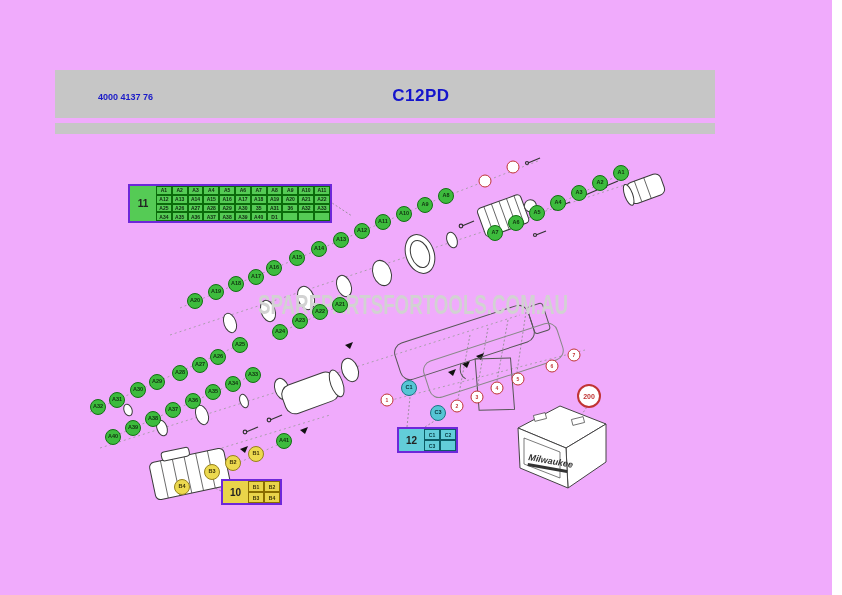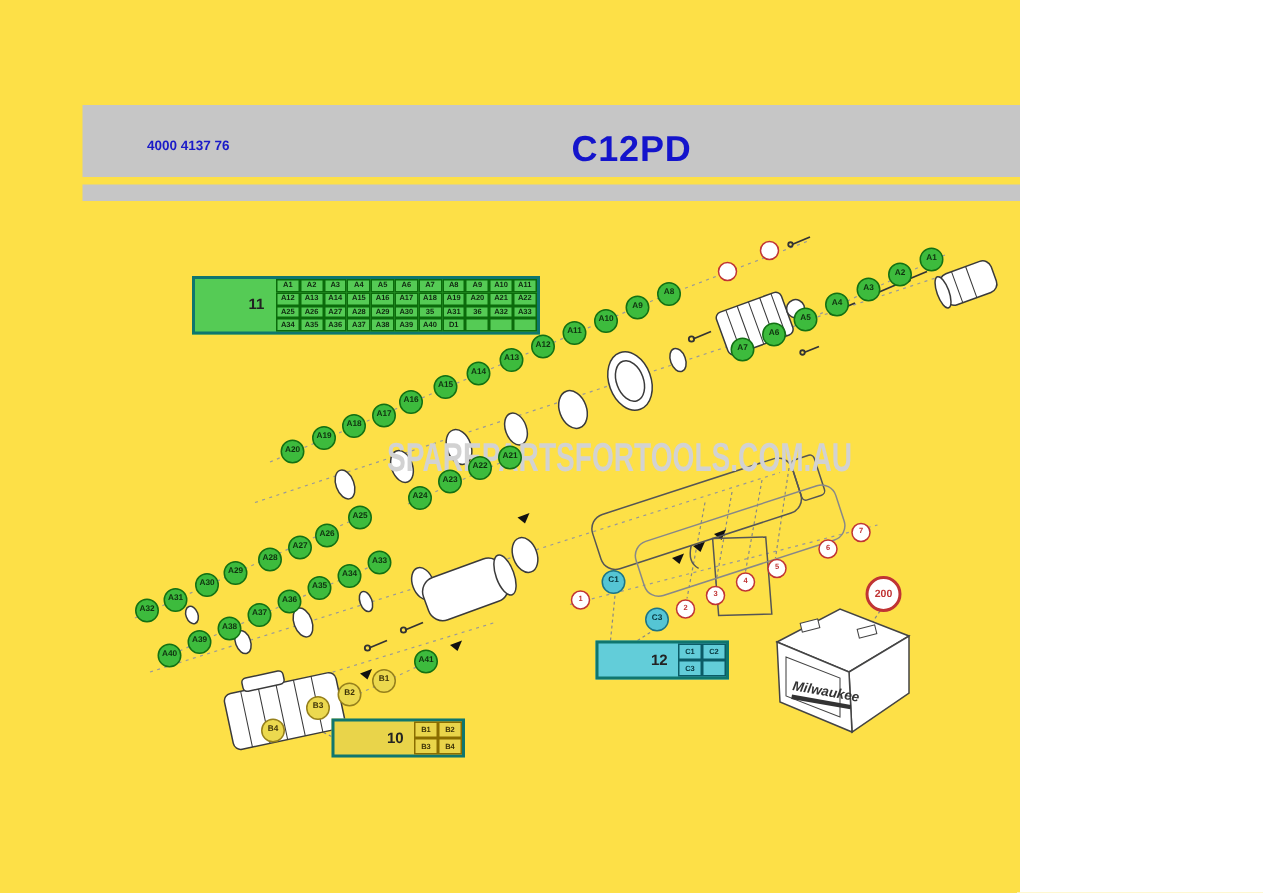--- a/index.html
+++ b/index.html
@@ -1,38 +1,38 @@
 <!DOCTYPE html>
 <html><head>
 <meta charset="utf-8">
 <style>
   html,body{margin:0;padding:0;background:#fff;}
-  #page{position:relative;width:680px;height:595px;background:#fde047;overflow:hidden;
+  #page{position:relative;width:832px;height:595px;background:#f0abfc;overflow:hidden;
         font-family:"Liberation Sans","DejaVu Sans",sans-serif;}
   
   #header-bar{position:absolute;left:55px;top:70px;width:660px;height:48px;background:#c6c6c6;}
   #doc-number{position:absolute;left:98px;top:92px;font-size:9px;font-weight:bold;color:#1a1ac8;}
   #page-title{position:absolute;left:0;top:86px;width:842px;text-align:center;
-              font-size:24px;font-weight:bold;color:#1414cc;letter-spacing:.5px;}
+              font-size:17px;font-weight:bold;color:#1414cc;letter-spacing:.5px;}
   #header-strip{position:absolute;left:55px;top:123px;width:660px;height:11px;background:#c6c6c6;}
   
   #diagram{position:absolute;left:0;top:135px;width:842px;height:460px;}
   #parts-svg{position:absolute;left:0;top:0;}
   #callouts{position:absolute;left:0;top:-135px;width:842px;height:595px;pointer-events:none;}
   
   .co{position:absolute;width:16px;height:16px;border-radius:50%;box-sizing:border-box;
       display:flex;align-items:center;justify-content:center;
       font-size:5.5px;font-weight:bold;transform:translate(-50%,-50%);line-height:1;}
   .co.green{background:#3dbb3d;border:1px solid #137013;color:#10320f;}
   .co.yellow{background:#ecd94f;border:1px solid #96801c;color:#3c3208;}
   .co.cyan{background:#55c5d4;border:1px solid #1c7486;color:#06343c;}
   .co.red{width:13px;height:13px;background:#fff;border:1.5px solid #c03434;color:#c03434;font-size:5px;}
   .co.red.large{width:24px;height:24px;font-size:7px;border-width:2px;}
   
-  .kit{position:absolute;border:2px solid #0f766e;display:flex;box-sizing:content-box;padding-left:28px;}
+  .kit{position:absolute;border:2px solid #6d28d9;display:flex;box-sizing:content-box;}
   .kit-label{display:flex;align-items:center;justify-content:center;font-weight:bold;font-size:10px;color:#222;}
   .kit-grid{display:grid;}
   .kit-cell{display:flex;align-items:center;justify-content:center;font-size:5px;font-weight:bold;
             color:#102810;box-sizing:border-box;}
   .kit.green{background:#55cb55;}
   .kit.green .kit-cell{border:0.5px solid #0b6b0b;}
   .kit.cyan{background:#62cdd9;}
   .kit.cyan .kit-cell{border:0.5px solid #0b5b66;color:#06343c;}
   .kit.yellow{background:#e9d44a;}
   .kit.yellow .kit-cell{border:0.5px solid #8a6d00;color:#3c3208;}

